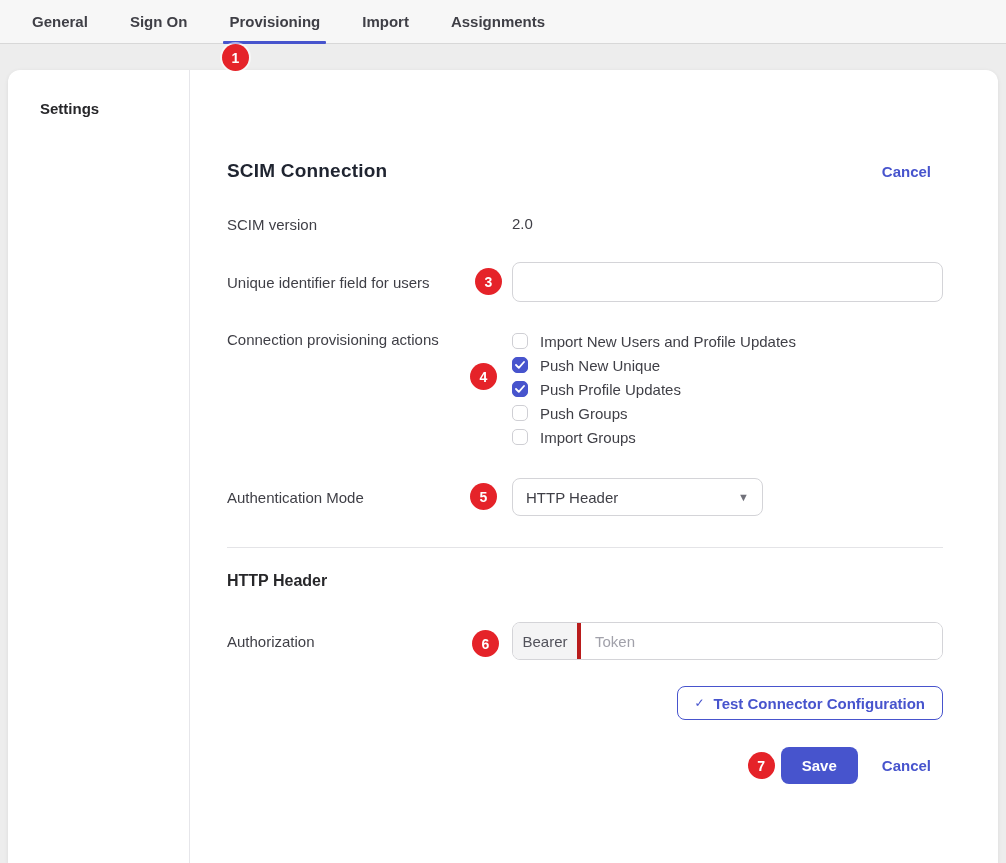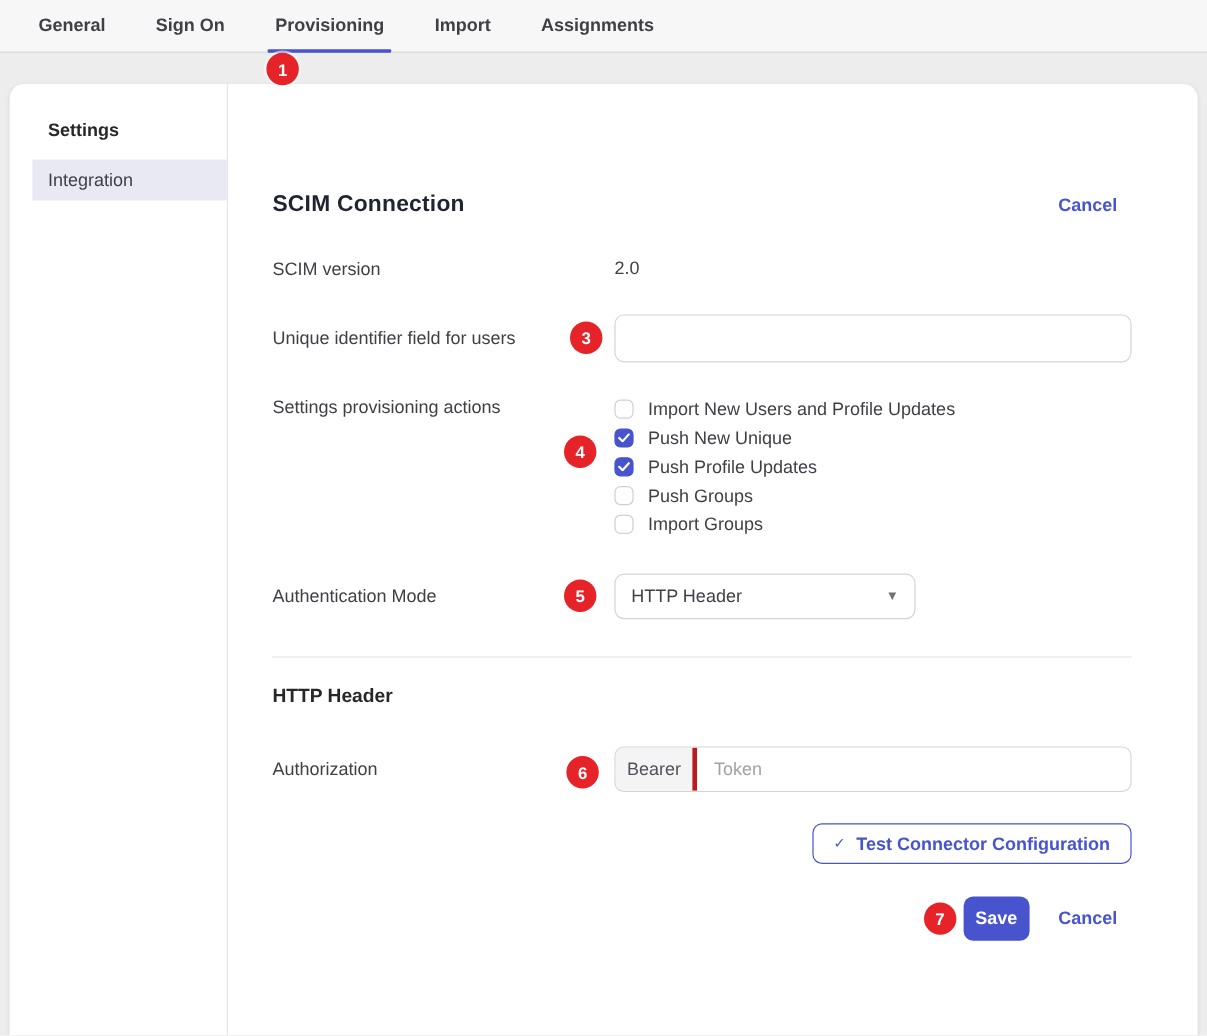--- a/index.html
+++ b/index.html
@@ -278,21 +278,21 @@
 
   .footer-row {
     position:relative;
     display:flex;
     justify-content:flex-end;
     align-items:center;
   }
   .footer-row .badge { position:static; margin-right:6px; }
   .save-btn {
     height:37px;
-    padding:0 10px;
+    padding:0 21px;
     background:#4754cd;
     border:none;
     border-radius:8px;
     color:#fff;
     font-family:"Liberation Sans", sans-serif;
     font-size:15px;
     font-weight:700;
     cursor:pointer;
   }
   .footer-row .link { margin-left:24px; margin-right:12px; }
@@ -322,23 +322,20 @@
 
   </div>
 </nav>
 
 <div class="badge badge-1">1</div>
 
 <div class="card">
 
   <aside class="sidebar">
     <div class="sidebar-heading">Settings</div>
-    <div class="sidebar-item selected">
-      <span>Integration</span>
-    </div>
   </aside>
 
   <section class="main">
 
     <div class="title-row">
       <h1 class="form-title">SCIM Connection</h1>
       <a class="link">Cancel</a>
     </div>
 
     <div class="row row-version">
@@ -351,21 +348,21 @@
 
     <div class="row row-input row-unique">
       <div class="row-label">Unique identifier field for users</div>
       <div class="badge">3</div>
       <div class="row-control">
         <input class="text-input" type="text" style="">
       </div>
     </div>
 
     <div class="row row-actions">
-      <div class="row-label">Settings provisioning actions</div>
+      <div class="row-label">Connection provisioning actions</div>
       <div class="badge">4</div>
       <div class="row-control">
         <label class="cb-option">
           <span class="cb"></span>
           <span class="cb-label">Import New Users and Profile Updates</span>
         </label>
         <label class="cb-option">
           <span class="cb checked">
             <svg width="10" height="8" viewBox="0 0 10 8">
                 <polyline points="1,4 3.8,6.8 9,1" fill="none" stroke="#ffffff" stroke-width="1.8" stroke-linecap="round" stroke-linejoin="round"></polyline>

